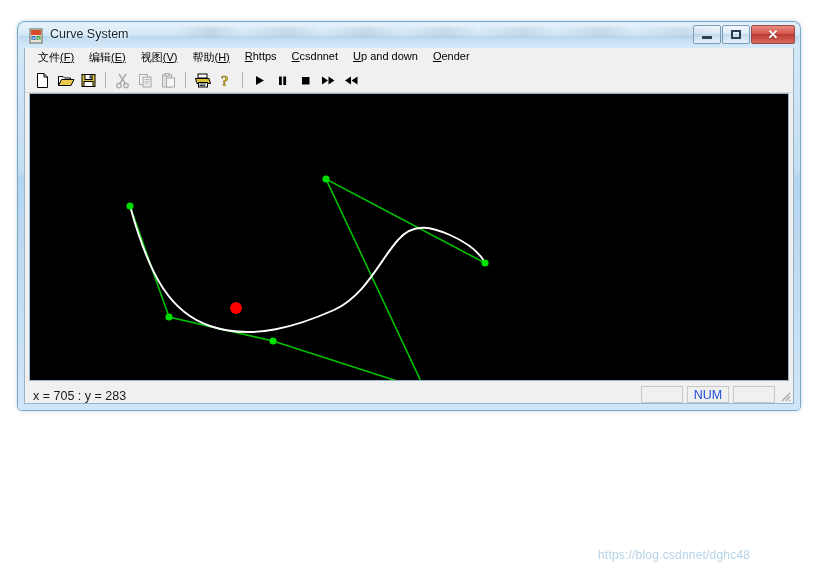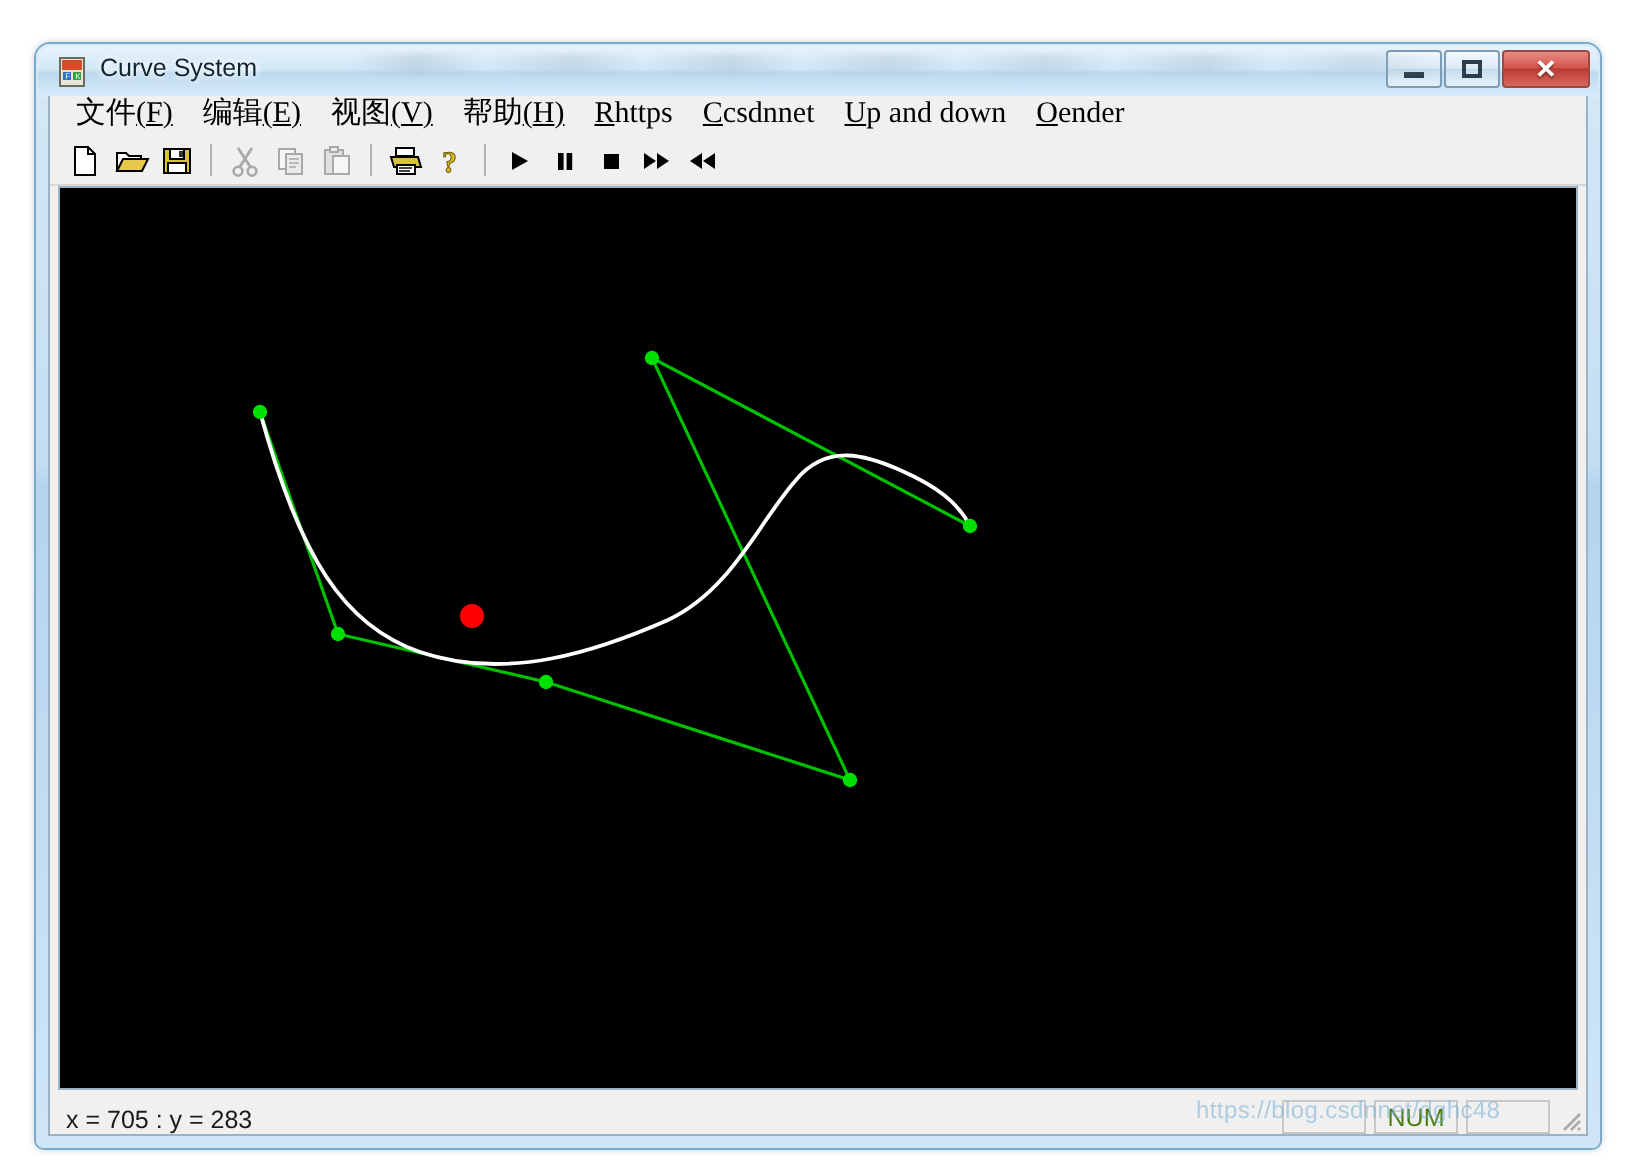--- a/index.html
+++ b/index.html
@@ -11,21 +11,21 @@
     overflow: hidden;
     font-family: "Liberation Sans", sans-serif;
   }
 
   
   #app-window {
     position: absolute;
     left: 18px;
     top: 22px;
     width: 782px;
-    height: 552px;
+    height: 388px;
     border-radius: 7px 7px 4px 4px;
     background: linear-gradient(to bottom, #d6e9f7 0%, #c3def2 38%, #b4d4ee 40%, #cfe6f8 100%);
     box-shadow: 0 0 0 1px #7aa9c9, 0 0 5px rgba(90,140,180,.55);
     box-sizing: border-box;
     padding: 1px;
   }
 
   #title-bar {
     position: relative;
     height: 26px;
@@ -107,25 +107,24 @@
     border: 1px solid #9ab3c6;
     border-top: none;
     box-sizing: border-box;
   }
 
   
   #menu-bar {
     height: 20px;
     background: #f0f0f0;
     display: flex;
-    align-items: flex-end;
+    align-items: flex-start;
     padding-left: 6px;
-    font-size: 15px;
+    font-size: 11px;
     color: #000000;
-    font-family: Liberation Serif, serif;
   }
   .menu-item {
     padding: 2px 8px 2px 7px;
     white-space: nowrap;
     cursor: default;
   }
   .menu-item u { text-decoration: underline; }
 
   
   #toolbar {
@@ -180,21 +179,21 @@
     align-items: center;
     padding-right: 18px;
     gap: 4px;
   }
   .status-pane {
     width: 42px; height: 17px;
     border: 1px solid #c8c8c8;
     background: #f0f0f0;
     display: flex; align-items: center; justify-content: center;
     font-size: 12.5px;
-    color: #4d7c0f;
+    color: #1d4ed8;
     box-sizing: border-box;
   }
   #resize-grip {
     position: absolute;
     right: 2px; bottom: 1px;
     width: 14px; height: 14px;
   }
 
   
   #watermark {

